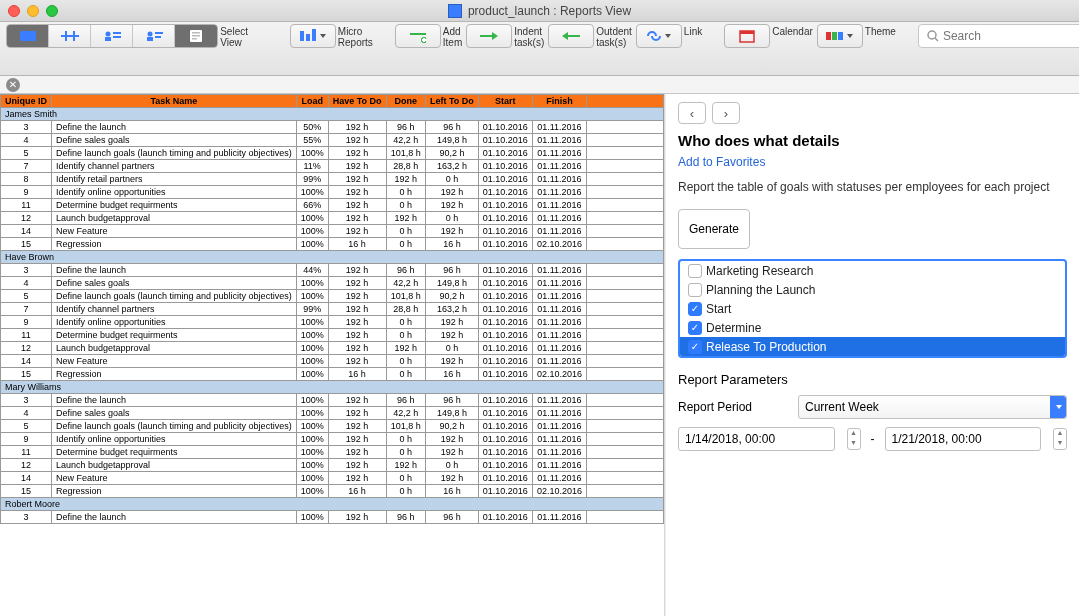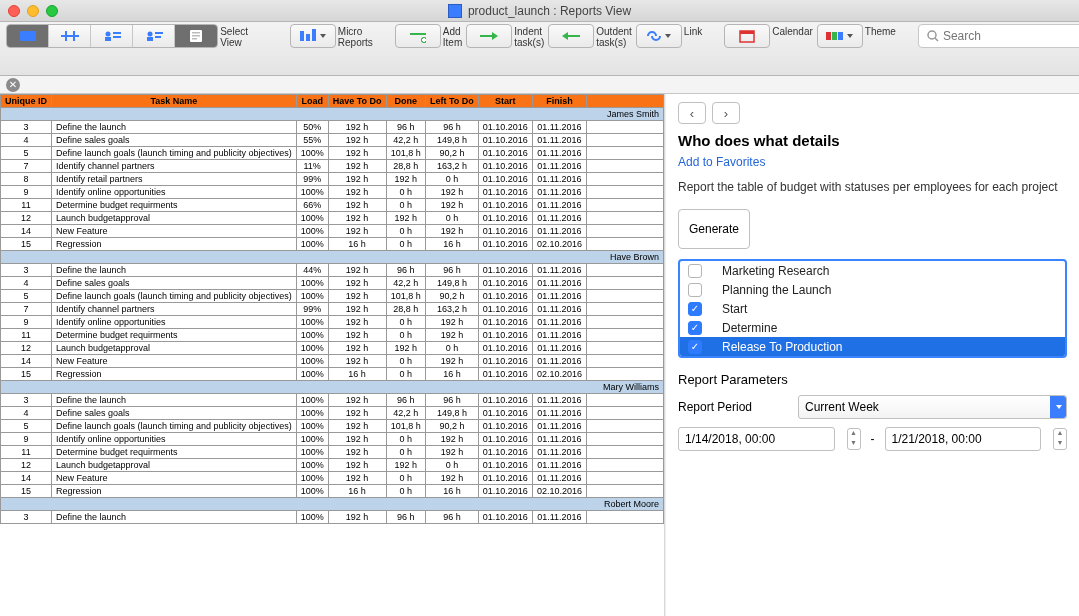--- a/index.html
+++ b/index.html
@@ -56,39 +56,39 @@
   .closerow .xbtn{width:14px;height:14px;border-radius:50%;background:#8b8b8b;color:#fff;font-size:10px;line-height:14px;text-align:center;cursor:pointer;}
   
   .main{display:flex;height:calc(616px - 22px - 54px - 18px);}
   .left{width:665px;background:#fff;overflow:auto;border-right:1px solid #d8d8d8;}
   .right{flex:1;background:#fff;padding:8px 12px;border-left:1px solid #eee;}
   
   table.report{border-collapse:collapse;width:100%;font-size:9px;color:#000;}
   table.report th, table.report td{border:1px solid #999;padding:1px 4px;white-space:nowrap;text-align:center;}
   table.report th{background:#f97316;font-weight:bold;}
   table.report td.taskname{text-align:left;}
-  tr.grouprow td{background:#bcd3ea;text-align:right;font-weight:normal;}
+  tr.grouprow td{background:#bcd3ea;text-align:left;font-weight:normal;}
   .tailcol{width:150px;background:#fff;border-left:1px solid #999;border-right:1px solid #999;}
   .col-id{width:48px;}
   .col-task{width:205px;}
   .col-load{width:32px;}
   .col-htd{width:46px;}
   .col-done{width:40px;}
   .col-ltd{width:46px;}
   .col-start{width:44px;}
   .col-finish{width:44px;}
   
   .navbtns{display:flex;gap:6px;margin-bottom:8px;}
   .navbtns button{width:28px;height:22px;border:1px solid #c0c0c0;border-radius:4px;background:#fff;cursor:pointer;font-size:13px;color:#555;}
   h2.rtitle{font-size:15px;font-weight:600;margin-bottom:6px;}
   a.fav{color:#2365d8;font-size:12px;text-decoration:none;}
   .rdesc{font-size:12px;color:#333;margin:10px 0 14px 0;line-height:1.35;}
   .genbtn{border:1px solid #c0c0c0;border-radius:4px;background:#fff;padding:12px 10px;font-size:12px;cursor:pointer;margin-bottom:10px;}
   .checklist{border:2px solid #3a84ff;border-radius:4px;overflow:hidden;margin-bottom:14px;}
-  .clrow{height:19px;display:flex;align-items:center;gap:20px;padding:0 8px;font-size:12px;color:#222;}
+  .clrow{height:19px;display:flex;align-items:center;gap:4px;padding:0 8px;font-size:12px;color:#222;}
   .clrow.sel{background:#1f6fe5;color:#fff;}
   .chk{width:14px;height:14px;border:1px solid #b5b5b5;border-radius:3px;background:#fff;display:inline-flex;align-items:center;justify-content:center;font-size:10px;color:#fff;}
   .chk.on{background:#2f7bff;border-color:#2f7bff;}
   .params h3{font-size:13px;font-weight:500;margin-bottom:8px;}
   .params .row{display:flex;align-items:center;gap:10px;margin-bottom:8px;font-size:12px;}
   .params select, .params .datebox{height:24px;border:1px solid #c0c0c0;border-radius:3px;background:#fff;padding:3px 6px;font-size:12px;}
   .params select{flex:1; -webkit-appearance:none; appearance:none; background:linear-gradient(#fff,#f3f3f3);}
   .select-wrap{position:relative;flex:1;display:flex;}
   .select-wrap::after{content:"";position:absolute;right:1px;top:1px;bottom:1px;width:16px;background:#3a7dff;border-radius:0 3px 3px 0;}
   .select-wrap::before{content:"";position:absolute;right:5px;top:50%;width:0;height:0;border-left:3px solid transparent;border-right:3px solid transparent;border-top:4px solid #fff;z-index:1;transform:translateY(-50%);}
@@ -616,21 +616,21 @@
     </table>
   </div>
 
   <div class="right">
     <div class="navbtns">
       <button>‹</button>
       <button>›</button>
     </div>
     <h2 class="rtitle">Who does what details</h2>
     <a href="#" class="fav">Add to Favorites</a>
-    <p class="rdesc">Report the table of budget with statuses per employees for each project</p>
+    <p class="rdesc">Report the table of goals with statuses per employees for each project</p>
     <button class="genbtn">Generate</button>
     <div class="checklist" id="checklist">
         <div class="clrow">
           <span class="chk"></span>
           <span>Marketing Research</span>
         </div>
         <div class="clrow">
           <span class="chk"></span>
           <span>Planning the Launch</span>
         </div>

